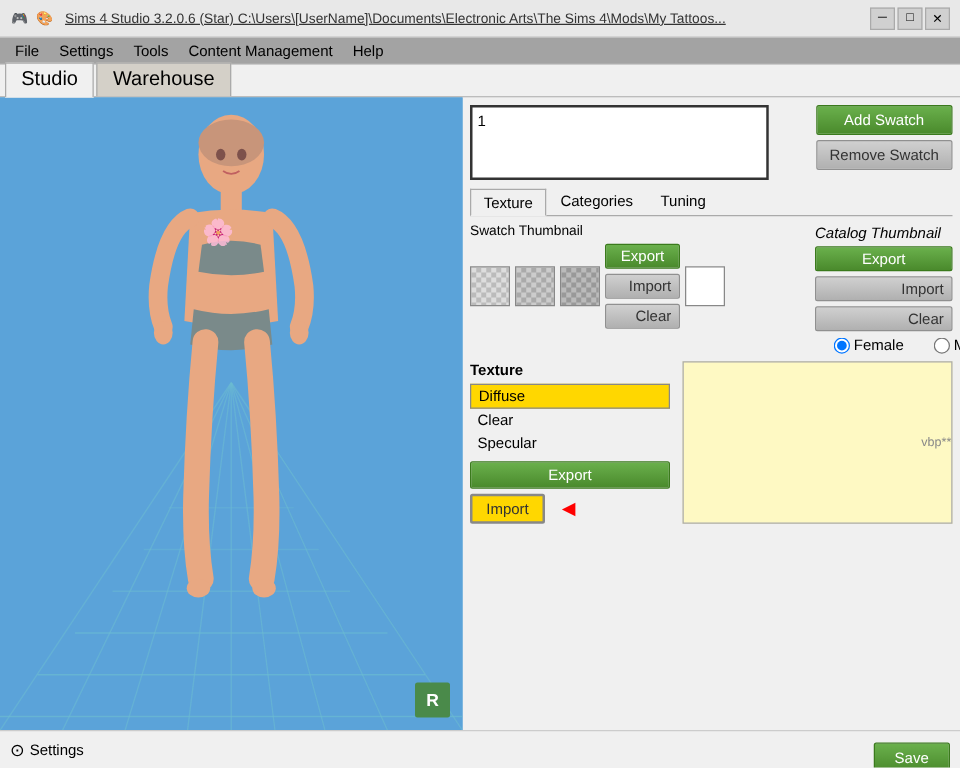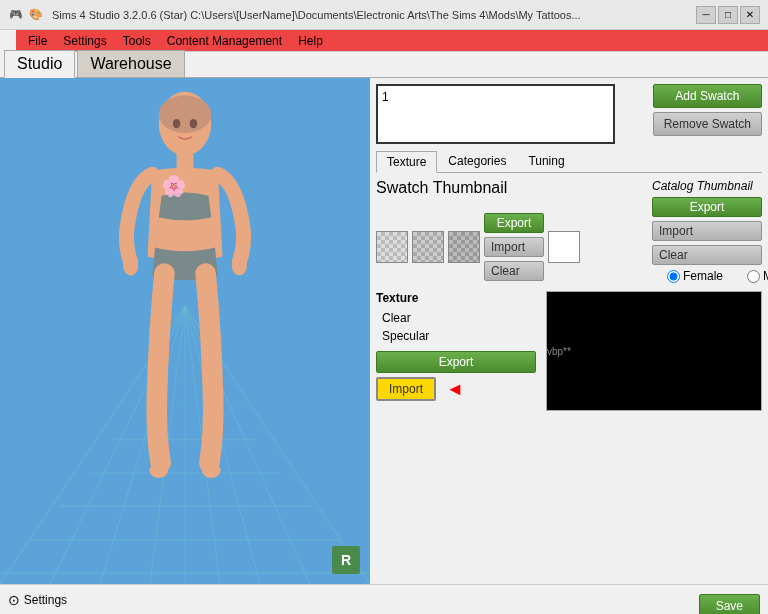--- a/index.html
+++ b/index.html
@@ -10,33 +10,32 @@
       background: #e8e8e8;
       height: 30px;
       display: flex;
       align-items: center;
       padding: 0 8px;
       border-bottom: 1px solid #ccc;
       user-select: none;
     }
     .title-bar-icons { display: flex; gap: 4px; align-items: center; margin-right: 8px; }
     .title-bar-icon { width: 16px; height: 16px; display: flex; align-items: center; justify-content: center; font-size: 11px; }
-    .title-bar-title { flex: 1; font-size: 11px; color: #333; }
+    .title-bar-title { flex: 1; font-size: 11px; color: #333; text-decoration: underline; }
     .title-bar-controls { display: flex; gap: 2px; }
     .title-bar-btn { width: 20px; height: 18px; background: #d0d0d0; border: 1px solid #aaa; display: flex; align-items: center; justify-content: center; font-size: 10px; cursor: pointer; }
 
     
     .menu-bar {
-      background: #ef4444;
+      background: #a3a3a3;
       height: 22px;
       display: flex;
       align-items: center;
       padding: 0 4px;
       border-bottom: 1px solid #ccc;
-      margin-left: 16px;
     }
     .menu-item {
       padding: 2px 8px;
       font-size: 12px;
       cursor: pointer;
       color: #000;
     }
 
     
     .tabs-bar {
@@ -128,21 +127,21 @@
       border-radius: 2px;
     }
     .btn-gray {
       background: linear-gradient(to bottom, #d0d0d0, #b0b0b0);
       color: #333;
       border: 1px solid #909090;
       padding: 4px 10px;
       cursor: pointer;
       font-size: 12px;
       min-width: 100px;
-      text-align: left;
+      text-align: right;
       border-radius: 2px;
     }
 
     
     .sub-tabs {
       display: flex;
       border-bottom: 1px solid #aaa;
       margin-bottom: 6px;
     }
     .sub-tab {
@@ -161,22 +160,22 @@
 
     
     .texture-section {
       display: flex;
       gap: 10px;
     }
     .swatch-thumbnail-area {
       flex: 1;
     }
     .swatch-thumbnail-label {
-      font-size: 16px;
-      margin-bottom: 16px;
+      font-size: 11px;
+      margin-bottom: 4px;
     }
     .swatch-thumbs-row {
       display: flex;
       gap: 4px;
       margin-bottom: 4px;
       align-items: center;
     }
     .thumb-box {
       width: 32px;
       height: 32px;
@@ -257,24 +256,24 @@
       padding: 4px 10px;
       cursor: pointer;
       font-size: 12px;
       text-align: center;
       border-radius: 2px;
       position: relative;
     }
     .texture-preview {
       flex: 1;
       border: 1px solid #aaa;
-      background: #000000;
-      display: flex;
-      align-items: center;
-      justify-content: flex-start;
+      background: #fef9c3;
+      display: flex;
+      align-items: center;
+      justify-content: flex-end;
       font-size: 10px;
       color: #888;
       min-height: 120px;
     }
 
     
     .status-bar {
       height: 30px;
       background: #f0f0f0;
       border-top: 1px solid #ccc;
@@ -484,20 +483,21 @@
             <input type="radio" name="gender" style="">
             <span>Male</span>
           </label>
         </div>
       </div>
     </div>
 
     <div class="texture-lower">
       <div class="texture-left">
         <div class="texture-title">Texture</div>
+        <div class="texture-item selected">Diffuse</div>
         <div class="texture-item">Clear</div>
         <div class="texture-item">Specular</div>
         <div class="texture-export-import" style="position:relative;">
           <button class="btn-green" style="min-width:60px; padding:3px 8px;">Export</button>
           <div style="position:relative; display:inline-block;">
             <button class="btn-import-yellow" style="min-width:60px; padding:3px 8px;">Import</button>
             
             <span style="position:absolute; left:70px; top:50%; transform:translateY(-50%); color:red; font-size:18px; font-weight:bold; white-space:nowrap;">◄</span>
           </div>
         </div>

